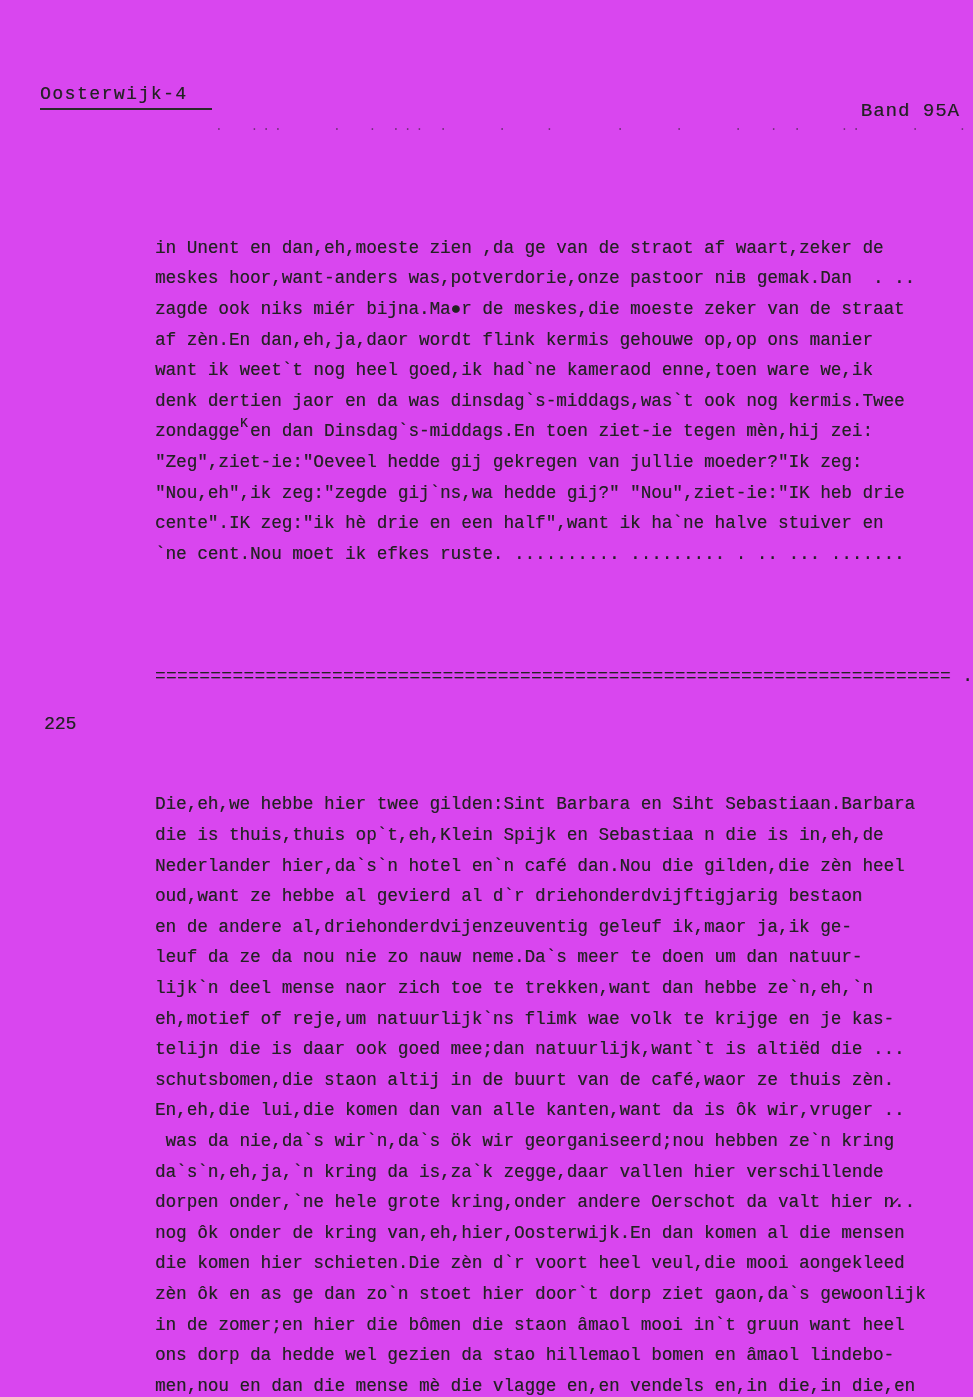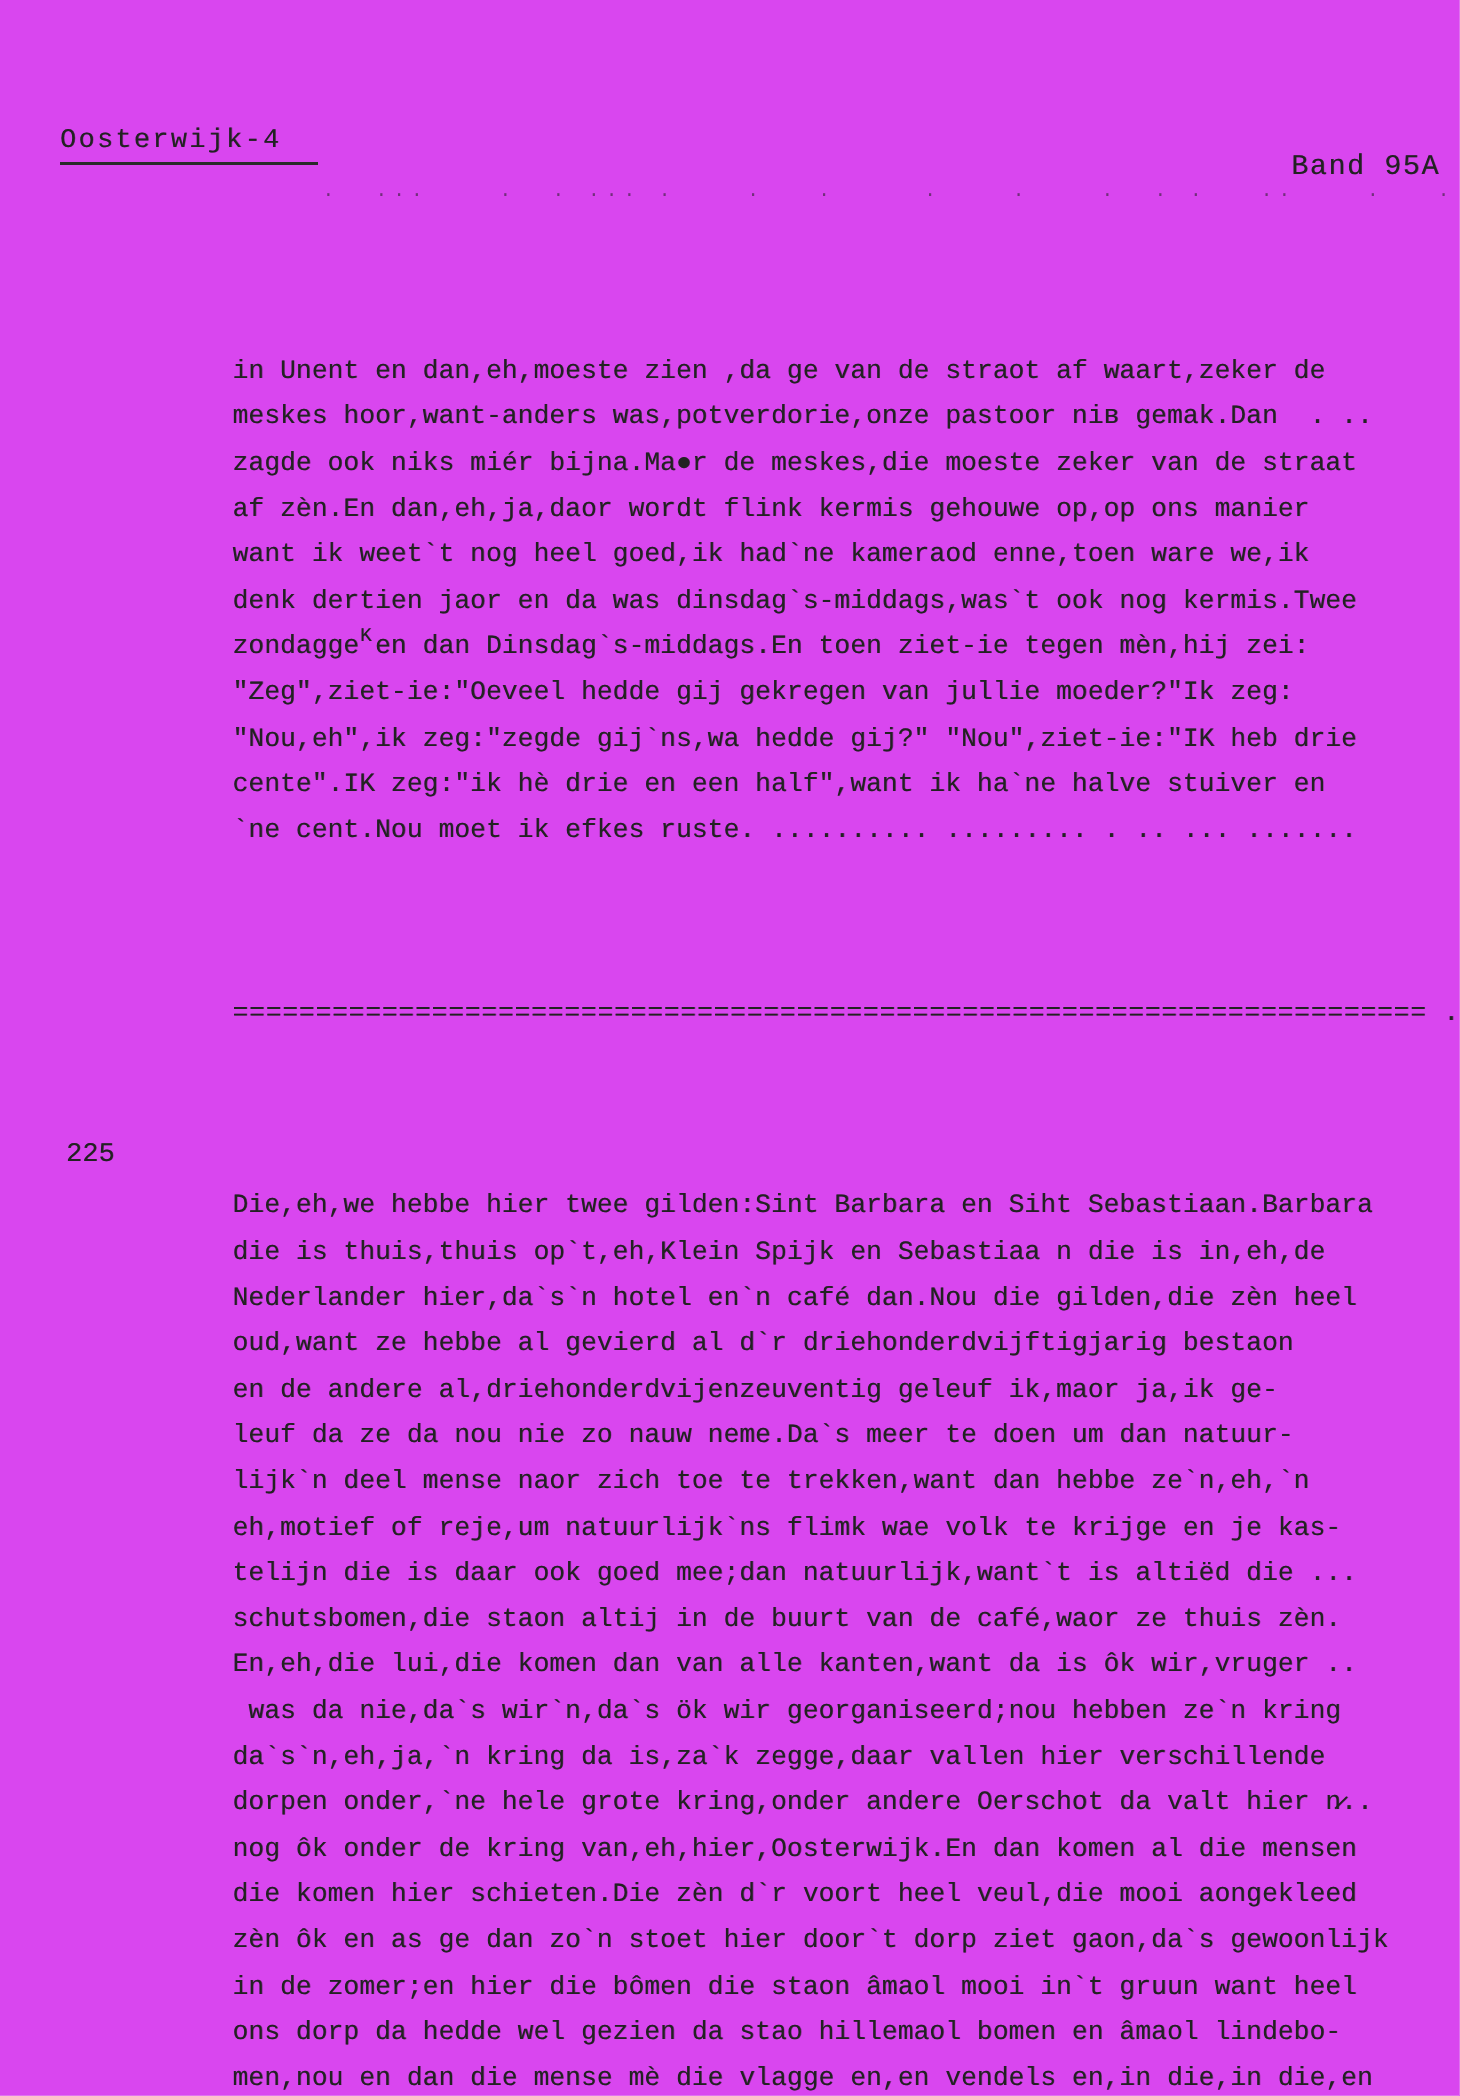--- a/index.html
+++ b/index.html
@@ -38,21 +38,21 @@
   }
   .body-text {
     position: absolute; left: 155px; top: 141px;
     font-size: 17.6px; line-height: 30.6px;
     white-space: pre;
   }
   .tline { height: 30.6px; }
   .separator-line { height: 30.6px; letter-spacing: 0.5px; }
   .para2 { margin-top: 6px; }
   .margin-number {
-    position: absolute; left: 44px; top: 760px;
+    position: absolute; left: 44px; top: 714px;
     font-size: 18px;
   }
   .overtype-k {
     position: absolute; left: 240px; top: 416px;
     font-size: 13px;
   }
 </style>
 </head>
 <body>
 

